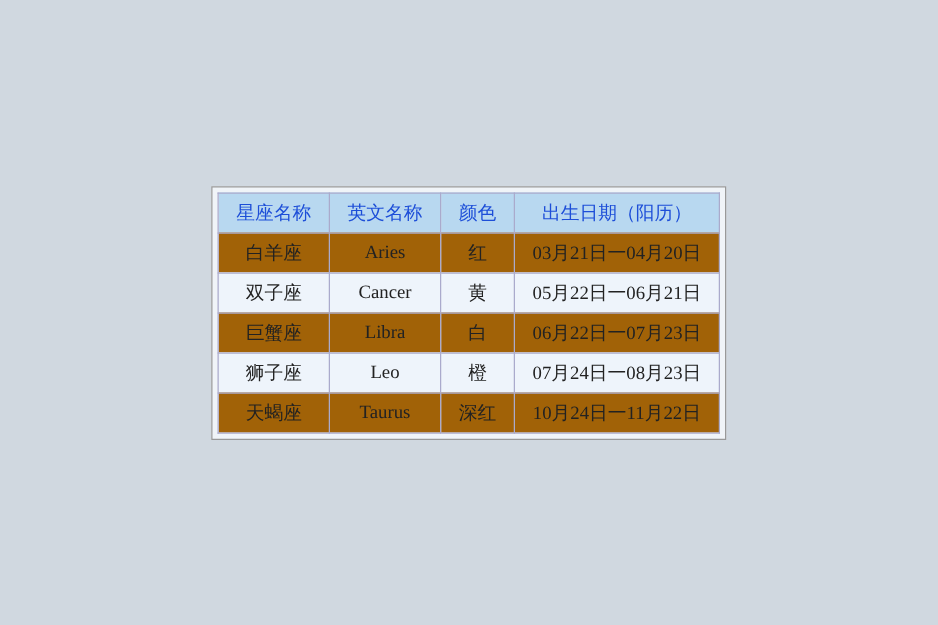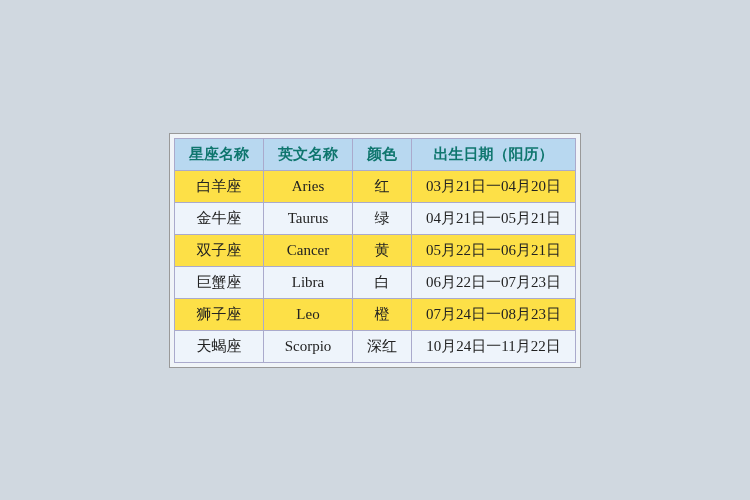--- a/index.html
+++ b/index.html
@@ -23,26 +23,26 @@
       color: #222;
     }
     th, td {
       border: 1px solid #aac;
       padding: 6px 14px;
       text-align: center;
       white-space: nowrap;
     }
     thead tr th {
       background-color: #b8d8f0;
-      font-weight: bold;
-      color: #0f766e;
+      font-weight: normal;
+      color: #1d4ed8;
       font-size: 15px;
     }
     tbody tr {
-      background-color: #fde047;
+      background-color: #a16207;
     }
     tbody tr:nth-child(even) {
       background-color: #eef4fb;
     }
   </style>
 </head>
 <body>
 
 <div class="table-container">
   <table>
@@ -55,44 +55,38 @@
       </tr>
     </thead>
     <tbody id="table-body">
     <tr>
           <td>白羊座</td>
           <td>Aries</td>
           <td>红</td>
           <td>03月21日一04月20日</td>
         </tr>
         <tr>
-          <td>金牛座</td>
-          <td>Taurus</td>
-          <td>绿</td>
-          <td>04月21日一05月21日</td>
-        </tr>
-        <tr>
           <td>双子座</td>
           <td>Cancer</td>
           <td>黄</td>
           <td>05月22日一06月21日</td>
         </tr>
         <tr>
           <td>巨蟹座</td>
           <td>Libra</td>
           <td>白</td>
           <td>06月22日一07月23日</td>
         </tr>
         <tr>
           <td>狮子座</td>
           <td>Leo</td>
           <td>橙</td>
           <td>07月24日一08月23日</td>
         </tr>
         <tr>
           <td>天蝎座</td>
-          <td>Scorpio</td>
+          <td>Taurus</td>
           <td>深红</td>
           <td>10月24日一11月22日</td>
         </tr>
       </tbody>
   </table>
 </div>
 
 </body></html>

